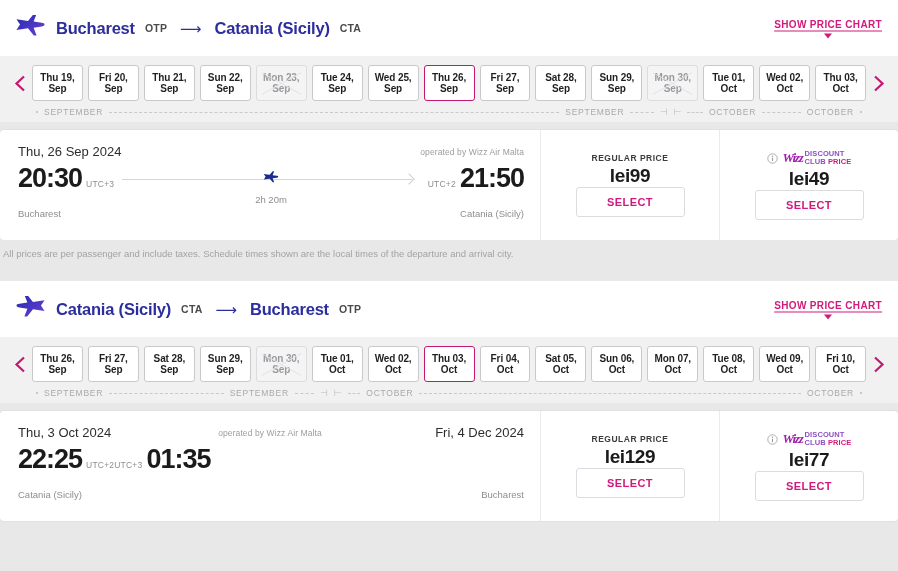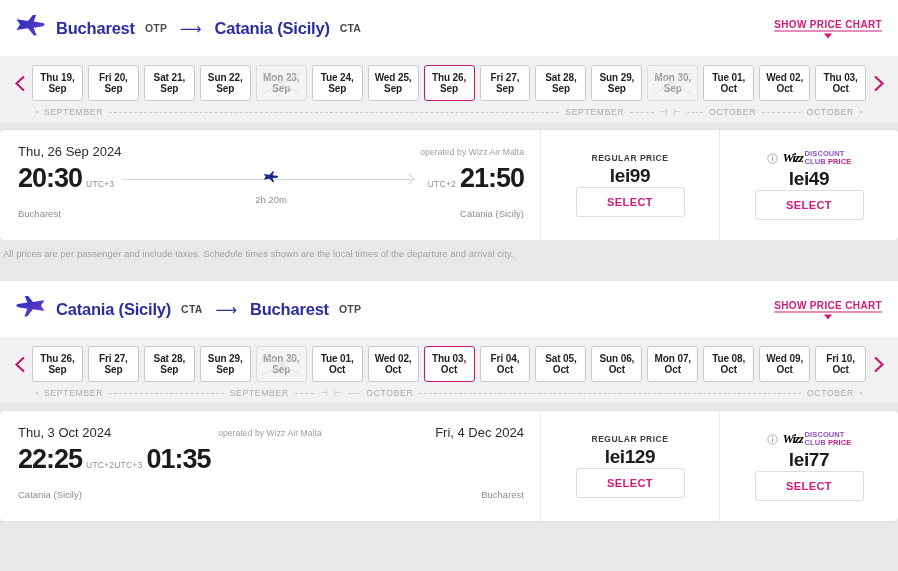--- a/index.html
+++ b/index.html
@@ -145,21 +145,21 @@
     border: 1px solid #dcdce0; border-radius: 3px;
     background: #fff; color: #d2197d; font-weight: bold; font-size: 11px;
     letter-spacing: 0.4px; padding: 8px 0; width: 109px; text-align: center;
     cursor: pointer; font-family: "Liberation Sans", sans-serif;
   }
   .wdc-head { display: flex; align-items: center; gap: 5px; }
   .info-ico { width: 11px; height: 11px; display:block; }
   .wdc-logo { display: flex; align-items: center; gap: 2px; }
   .wizz-word {
     font-family: "Liberation Serif", serif; font-style: italic; font-weight: bold;
-    font-size: 13px; color: #000000; letter-spacing: -1.2px;
+    font-size: 13px; color: #a21caf; letter-spacing: -1.2px;
     line-height: 1; position: relative; top: -1px;
   }
   .wdc-stack { display: flex; flex-direction: column; line-height: 1.02; }
   .wdc-l1 { font-size: 7.5px; font-weight: bold; color: #8e4fc0; letter-spacing: 0.1px; }
   .wdc-l2 { font-size: 7.5px; font-weight: bold; letter-spacing: 0.1px; }
   .wdc-club { color: #8e4fc0; }
   .wdc-price { color: #d2197d; }
 
   .disclaimer {
     font-size: 9.5px; color: #a3a3a7; padding: 8px 0 0 3px;
@@ -207,21 +207,21 @@
             <div class="date-cards">
               <div class="date-card">
                 <span class="dtop">Thu 19,</span>
                 <span class="dbot">Sep</span>
               </div>
               <div class="date-card">
                 <span class="dtop">Fri 20,</span>
                 <span class="dbot">Sep</span>
               </div>
               <div class="date-card">
-                <span class="dtop">Sat 21,</span>
+                <span class="dtop">Thu 21,</span>
                 <span class="dbot">Sep</span>
               </div>
               <div class="date-card">
                 <span class="dtop">Sun 22,</span>
                 <span class="dbot">Sep</span>
               </div>
               <div class="date-card disabled">
                 <span class="dtop">Mon 23,</span>
                 <span class="dbot">Sep</span>
               </div>

